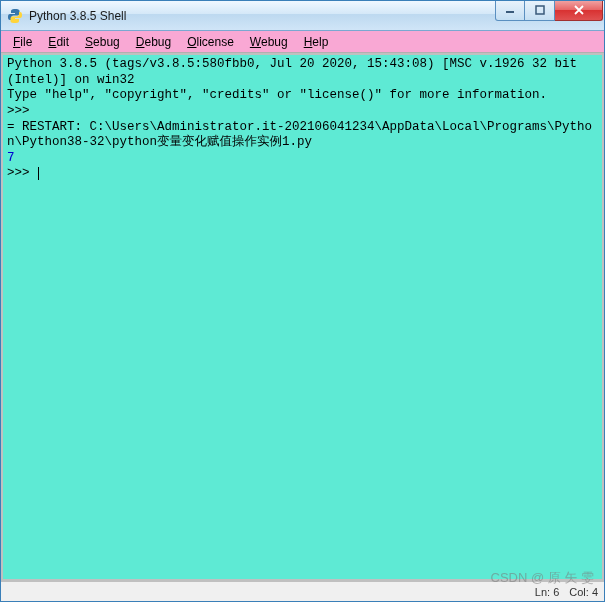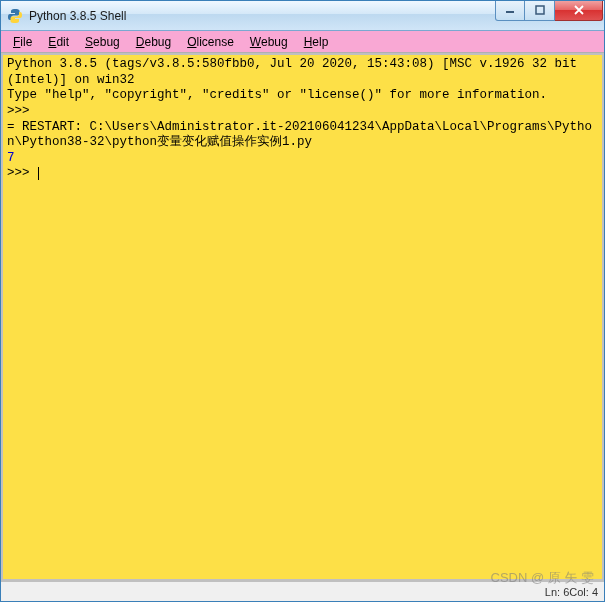--- a/index.html
+++ b/index.html
@@ -86,21 +86,21 @@
     .menuitem {
       padding: 2px 8px;
       color: #000;
       cursor: default;
     }
     .menuitem .ul { text-decoration: underline; }
     .content-wrap {
       flex: 1;
       border: 2px solid #c0c0c0;
       margin: 0;
-      background: #fde047;
+      background: #5eead4;
       overflow: hidden;
       display: flex;
       flex-direction: column;
     }
     .shell-output {
       flex: 1;
       padding: 2px 4px;
       font-family: "Courier New", "NSimSun", monospace;
       font-size: 12.5px;
       line-height: 1.25;
@@ -122,21 +122,21 @@
     .statusbar {
       height: 20px;
       background: #f0f0f0;
       border-top: 1px solid #c0c0c0;
       display: flex;
       justify-content: flex-end;
       align-items: center;
       font-size: 11px;
       padding: 0 6px;
       color: #333;
-      gap: 0;
+      gap: 10px;
     }
     .watermark {
       position: absolute;
       bottom: 14px;
       right: 10px;
       font-size: 13px;
       color: rgba(120,120,120,0.55);
       pointer-events: none;
       font-family: "Microsoft YaHei", sans-serif;
     }

